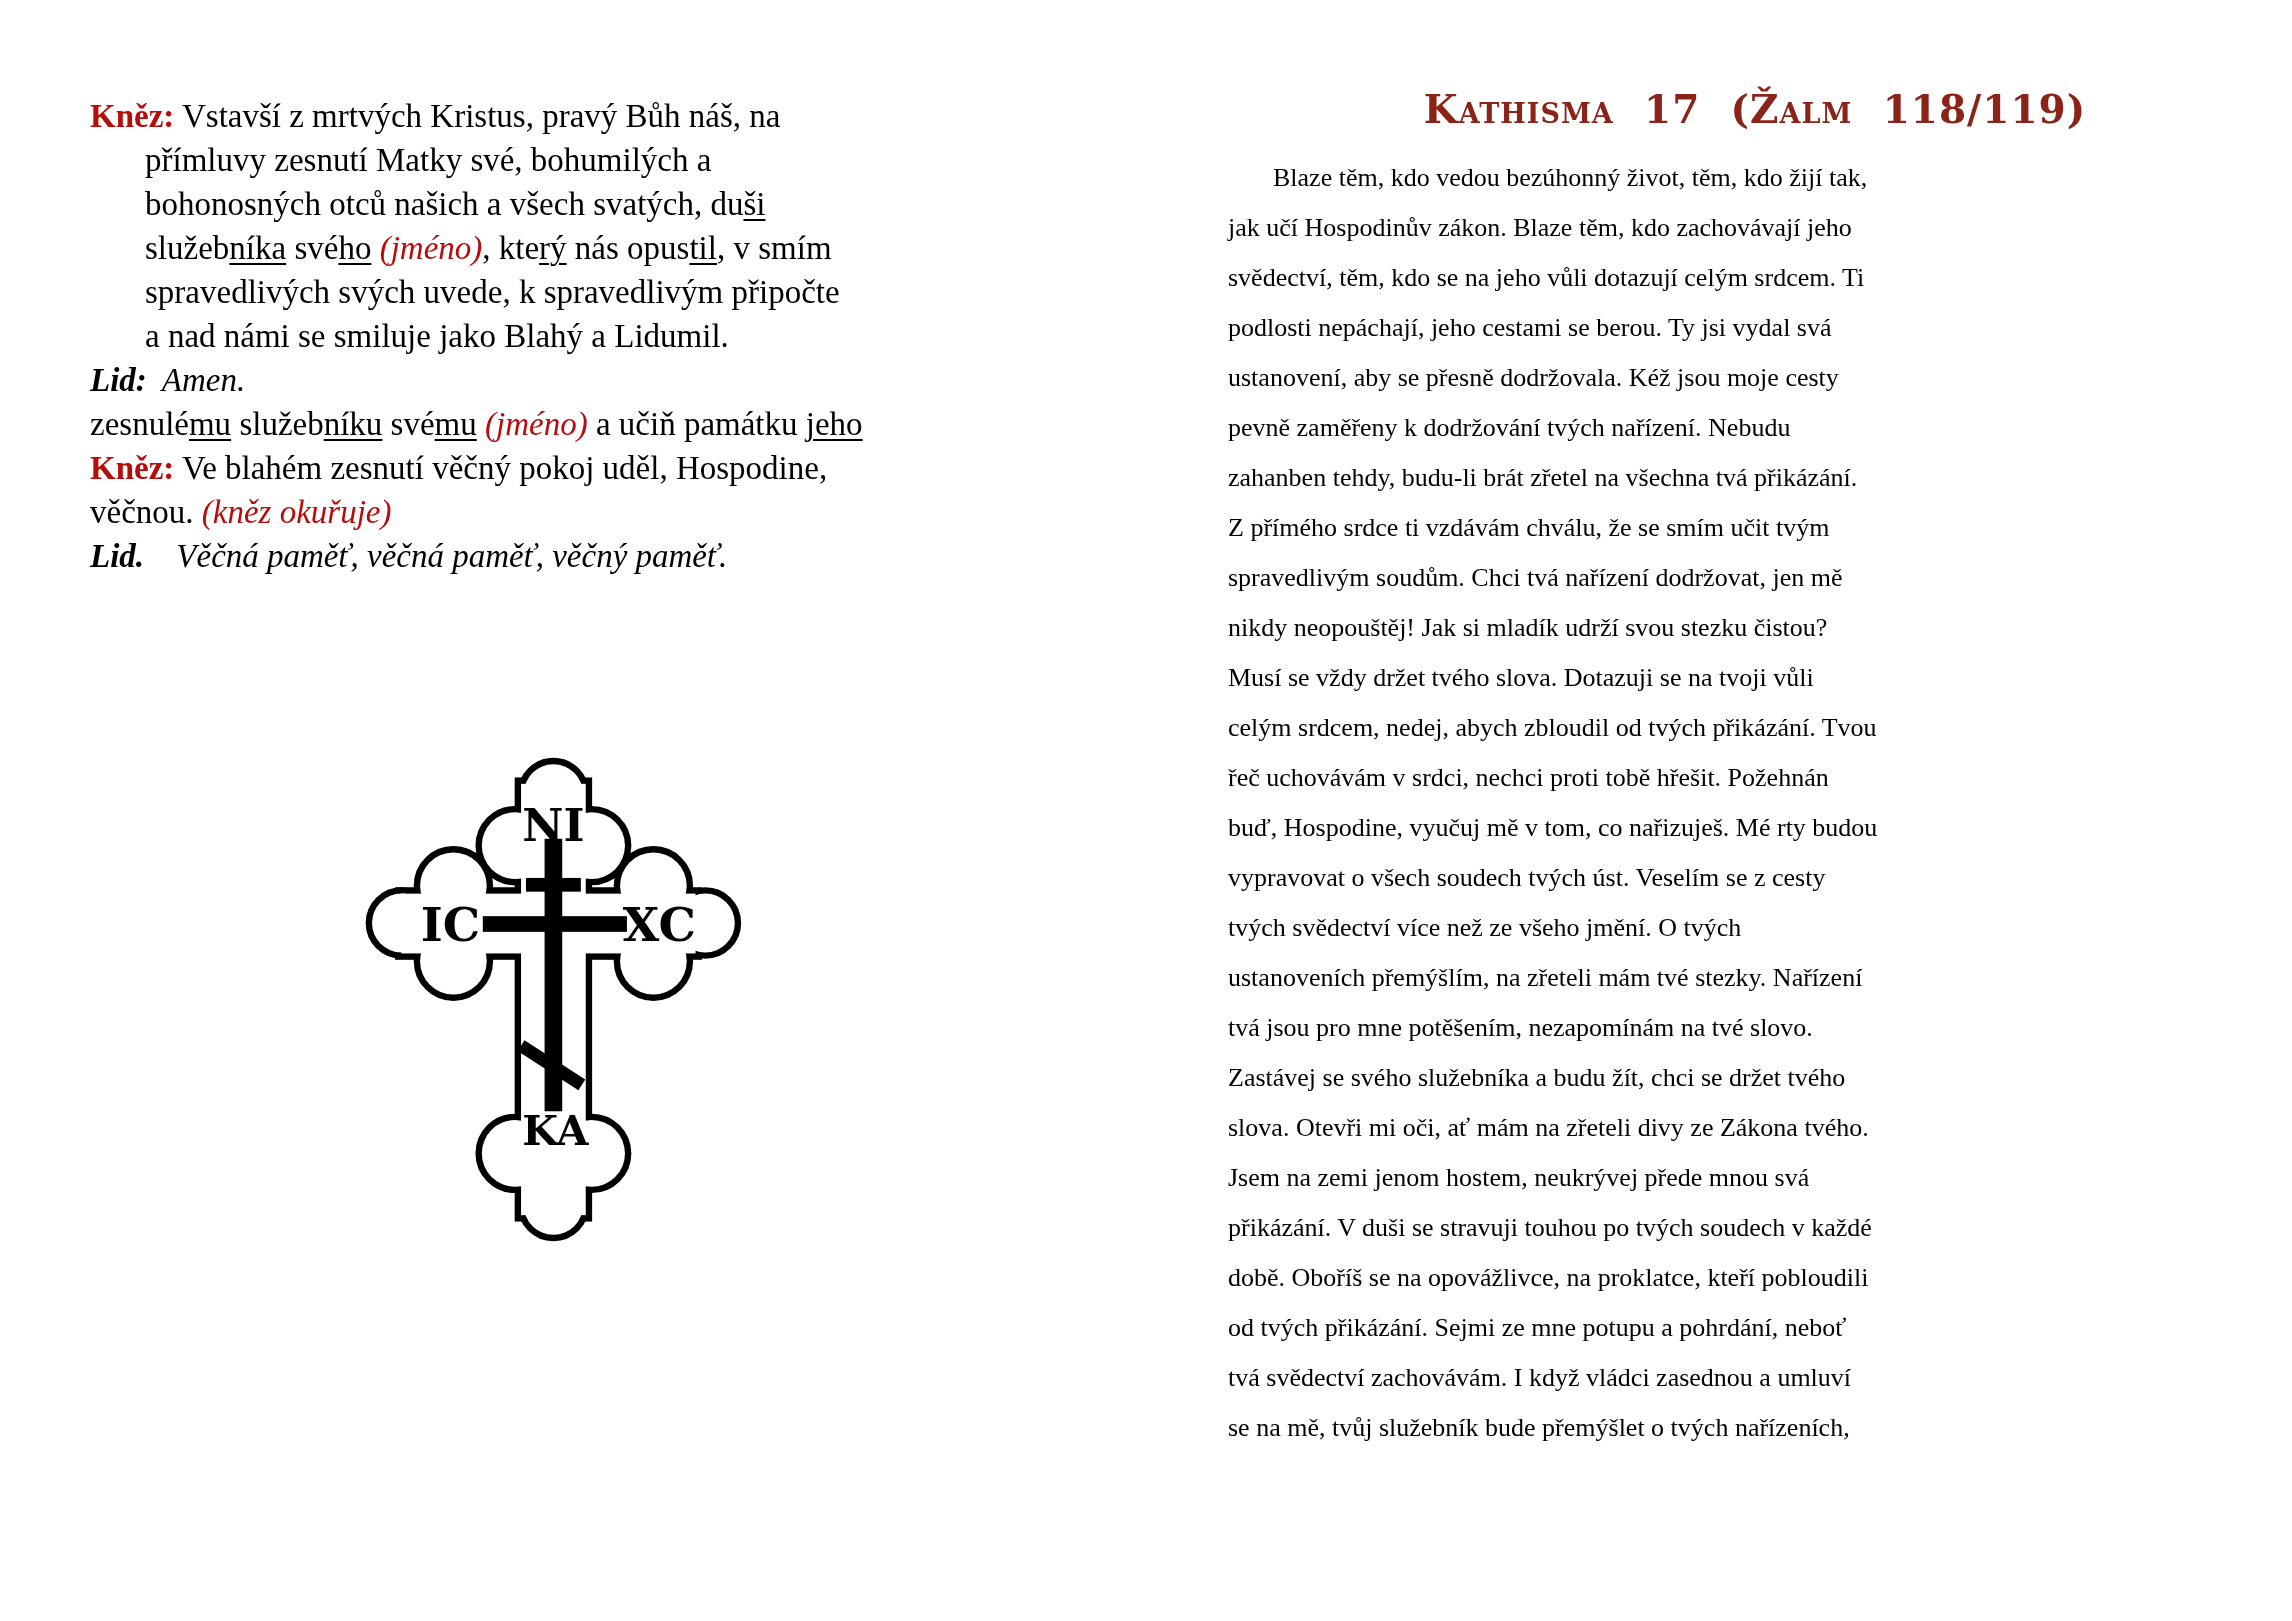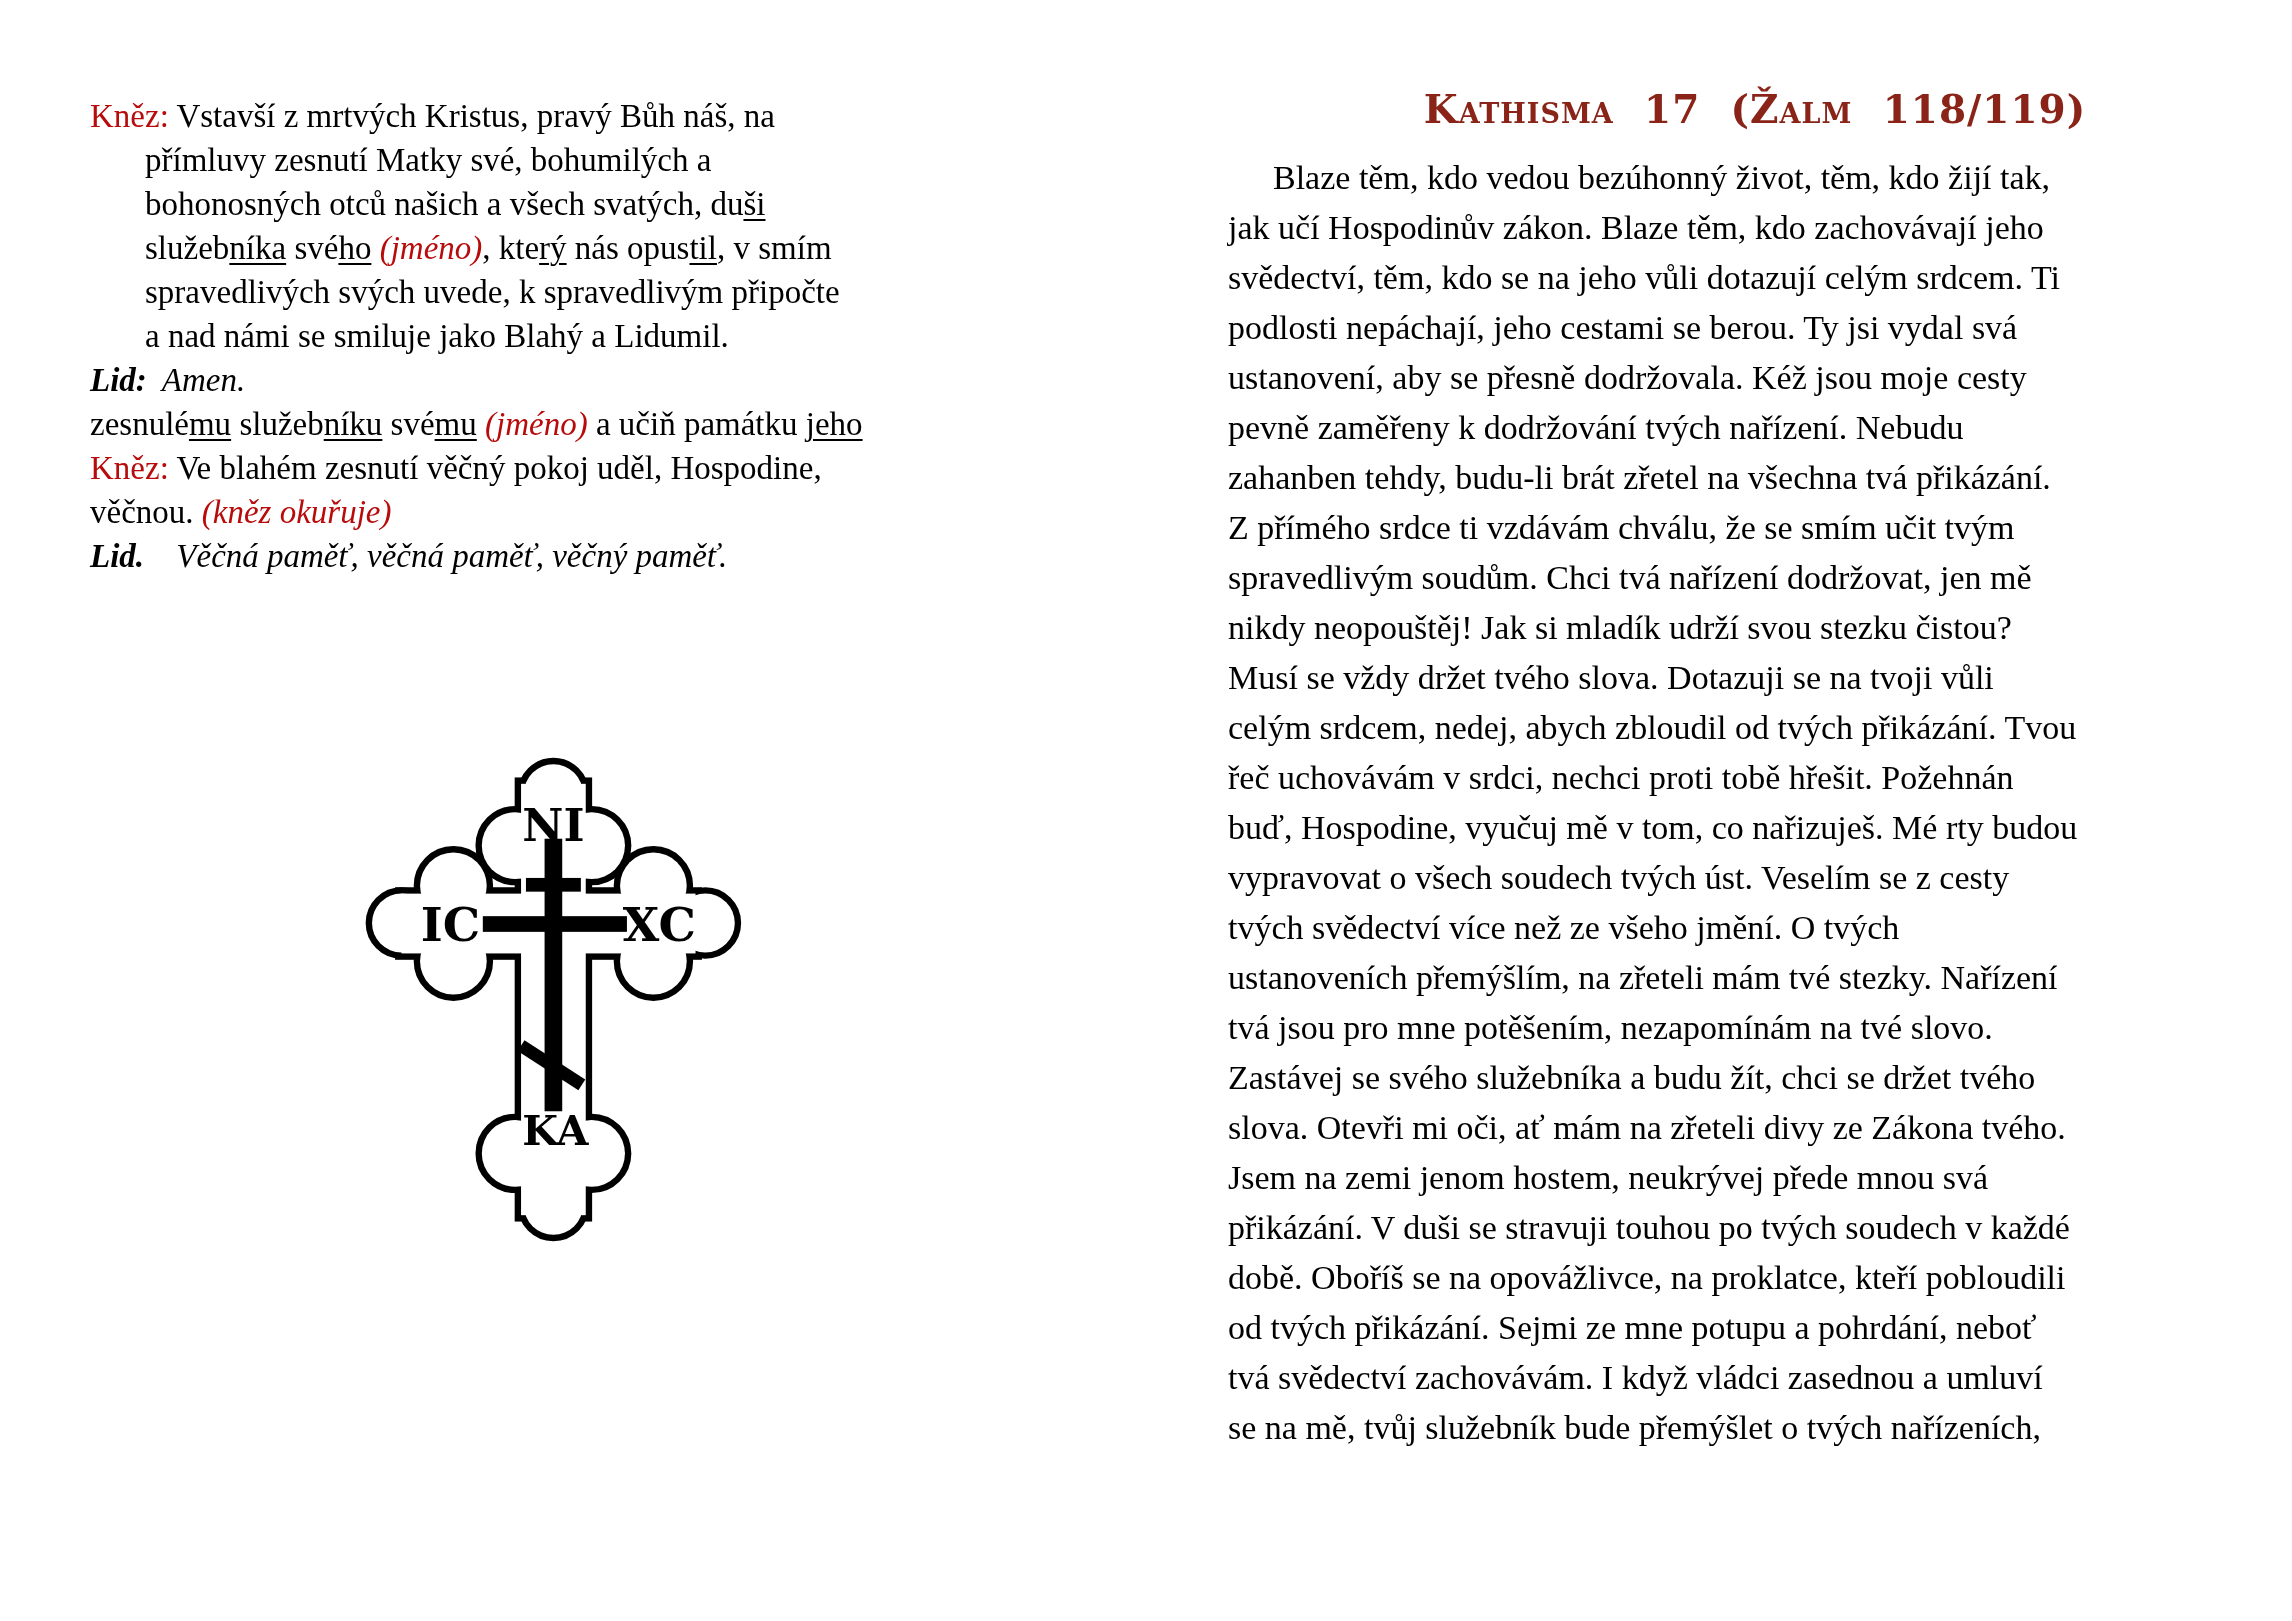--- a/index.html
+++ b/index.html
@@ -10,21 +10,21 @@
     overflow:hidden;
   }
 
   
   .left-page {
     position:absolute; left:90px; top:94px; width:990px;
     font-size:33px; line-height:44px;
   }
   .rline { white-space:nowrap; }
   .rline.ind { padding-left:55px; }
-  span.r  { color:var(--red); font-weight:normal;text-align:right; }
+  span.r  { color:var(--red); font-weight:bold;text-align:right; }
   span.ri { color:var(--red); font-style:italic; }
   span.u  { text-decoration:underline; text-underline-offset:3.9px; text-decoration-thickness:2px; }
   span.bi { font-weight:bold; font-style:italic; }
   span.i  { font-style:italic;margin-left:24px; }
   span.tab { margin-left:15px; }
 
   
   .cross-wrap { position:absolute; left:323px; top:725px; width:451px; height:549px; }
   .cross-letter { font-family:"DejaVu Serif", serif; font-weight:bold; }
 
@@ -36,21 +36,21 @@
     font-weight:bold;
     font-variant:small-caps;
     font-size:39px;
     line-height:47px;
     color:var(--maroon);
     letter-spacing:1px;
     word-spacing:15.7px;
   }
   .rp-body {
     margin-top:19.6px;
-    font-size:34px;
+    font-size:26px;
     line-height:50px;
   }
   .rp-body .pline { white-space:nowrap; }
   .rp-body .pline:first-child { text-indent:45px; }
 </style>
 </head>
 <body style="--red: #b80b0b; --maroon: #8a2418; background: rgb(255, 255, 255); color: rgb(0, 0, 0);">
 
 <div class="left-page">
   <div>

